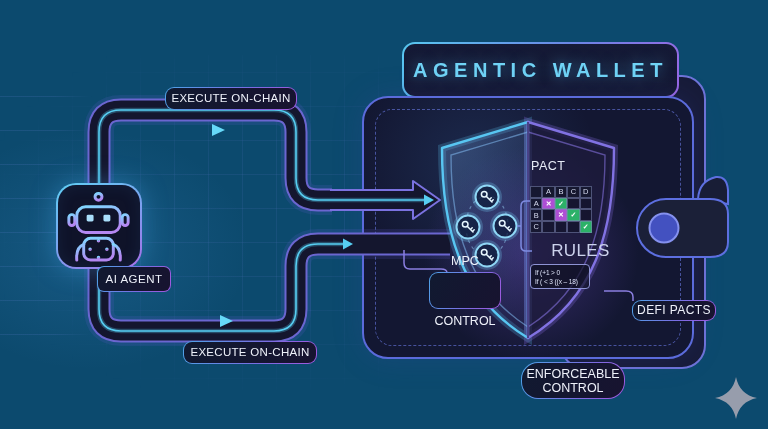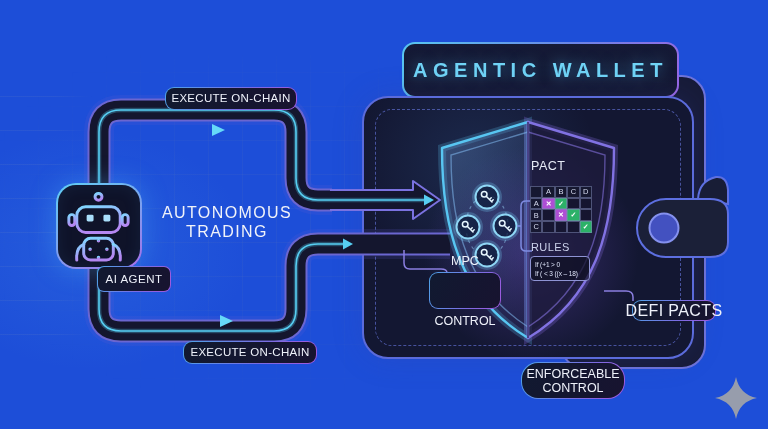--- a/index.html
+++ b/index.html
@@ -1,18 +1,18 @@
 <!DOCTYPE html>
 <html><head>
 <meta charset="utf-8">
 <style>
   html,body { margin:0; padding:0; background:#000; }
   #canvas {
     position:relative; width:768px; height:429px; overflow:hidden;
-    background:#1d4ed8;
+    background:#0c4a6e;
     font-family:"Liberation Sans", sans-serif;
   }
   .abs { position:absolute; }
 
   
   .grid-main {
     left:0; top:55px; width:450px; height:335px;
     background-image:
       repeating-linear-gradient(to right,  rgba(82,112,190,.16) 0 1px, transparent 1px 34px),
       repeating-linear-gradient(to bottom, rgba(82,112,190,.16) 0 1px, transparent 1px 34px);
@@ -74,21 +74,21 @@
     text-align:center; border-radius:9px;
     border:1.6px solid transparent;
     background: linear-gradient(rgba(12,14,33,.92),rgba(12,14,33,.92)) padding-box,
                 linear-gradient(115deg,#4da4e8,#7b6be2 60%,#a257dd) border-box;
     color:#eef1fa; line-height:1.12; white-space:nowrap;margin-left:42px;
   }
   .pill-exec-top    { left:123px; top:87px;  width:132px; height:23px; font-size:11.5px; letter-spacing:.3px; }
   .pill-exec-bottom { left:141px; top:341px; width:134px; height:23px; font-size:11.5px; letter-spacing:.3px; }
   .pill-ai-agent    { left:55px;  top:266px; width:74px;  height:26px; font-size:11.5px; letter-spacing:.5px; border-radius:7px; }
   .pill-mpc         { left:387px; top:272px; width:72px;  height:37px; font-size:12.5px;gap:46px; }
-  .pill-defi        { left:590px; top:300px; width:84px;  height:21px; font-size:16px; letter-spacing:.4px; }
+  .pill-defi        { left:590px; top:300px; width:84px;  height:21px; font-size:12px; letter-spacing:.4px; }
   .pill-enforce     { left:479px; top:362px; width:104px; height:37px; font-size:12.5px;border-radius:17px; }
 
   .autotrade {
     left:146px; top:203px; width:162px; text-align:center;
     color:#f1f3f9; font-size:16px; letter-spacing:1.4px; line-height:19px;
   }
 
   
   .agent-box {
     left:56px; top:183px; width:86px; height:86px; box-sizing:border-box;
@@ -103,21 +103,21 @@
   .pact-title { font-size:12.5px; letter-spacing:.5px; margin:0 0 13px 1px; }
   .pact-table { display:grid; grid-template-columns:repeat(5,12.4px); grid-auto-rows:11.7px; }
   .pcell {
     border:0.5px solid rgba(125,135,180,.55); background:rgba(16,18,38,.6);
     display:flex; align-items:center; justify-content:center;
     font-size:7.5px; color:#d7dcf0; overflow:hidden;
   }
   .pcell.hdr { background:rgba(21,24,46,.85); }
   .pcell.mark-x     { background:#ae4fd4; color:#fff; font-weight:bold; font-size:7px; }
   .pcell.mark-check { background:#2cb168; color:#fff; font-weight:bold; font-size:7px; }
-  .rules-title { font-size:11px; letter-spacing:.4px; margin:8px 0 3px 1px; color:#ccd2ec; }
+  .rules-title { font-size:17px; letter-spacing:.4px; margin:8px 0 3px 1px; color:#ccd2ec;text-align:center; }
   .rules-box {
     width:60px; box-sizing:border-box; border:1px solid #8e93d4; border-radius:4px;
     background:rgba(15,17,36,.72); padding:3px 4px 2px 4px;
   }
   .rules-box div { font-size:6.5px; line-height:9px; color:#dfe5fa; white-space:nowrap; letter-spacing:-.1px; }
 </style>
 </head>
 <body>
 
 <div id="canvas">
@@ -232,24 +232,20 @@
     <path d="M 736 377 Q 739.5 394.5 757 398 Q 739.5 401.5 736 419 Q 732.5 401.5 715 398 Q 732.5 394.5 736 377 Z" fill="#979dac"></path>
   </svg>
 
   <div class="pill pill-exec-top">
     <span>EXECUTE ON-CHAIN</span>
   </div>
   <div class="pill pill-exec-bottom">
     <span>EXECUTE ON-CHAIN</span>
   </div>
 
-  <div class="abs autotrade">
-    <div>AUTONOMOUS</div>
-    <div>TRADING</div>
-  </div>
 
   <div class="abs agent-box">
     <svg width="81" height="81" viewBox="0 0 82 82">
       <defs>
         <linearGradient id="robotGrad" x1="0" y1="0" x2="0.3" y2="1">
           <stop offset="0" stop-color="#7fd8ff"></stop>
             <stop offset="1" stop-color="#b487f2"></stop>
         </linearGradient>
       </defs>
       <g fill="none" stroke="url(#robotGrad)" stroke-width="3" stroke-linecap="round" stroke-linejoin="round">

